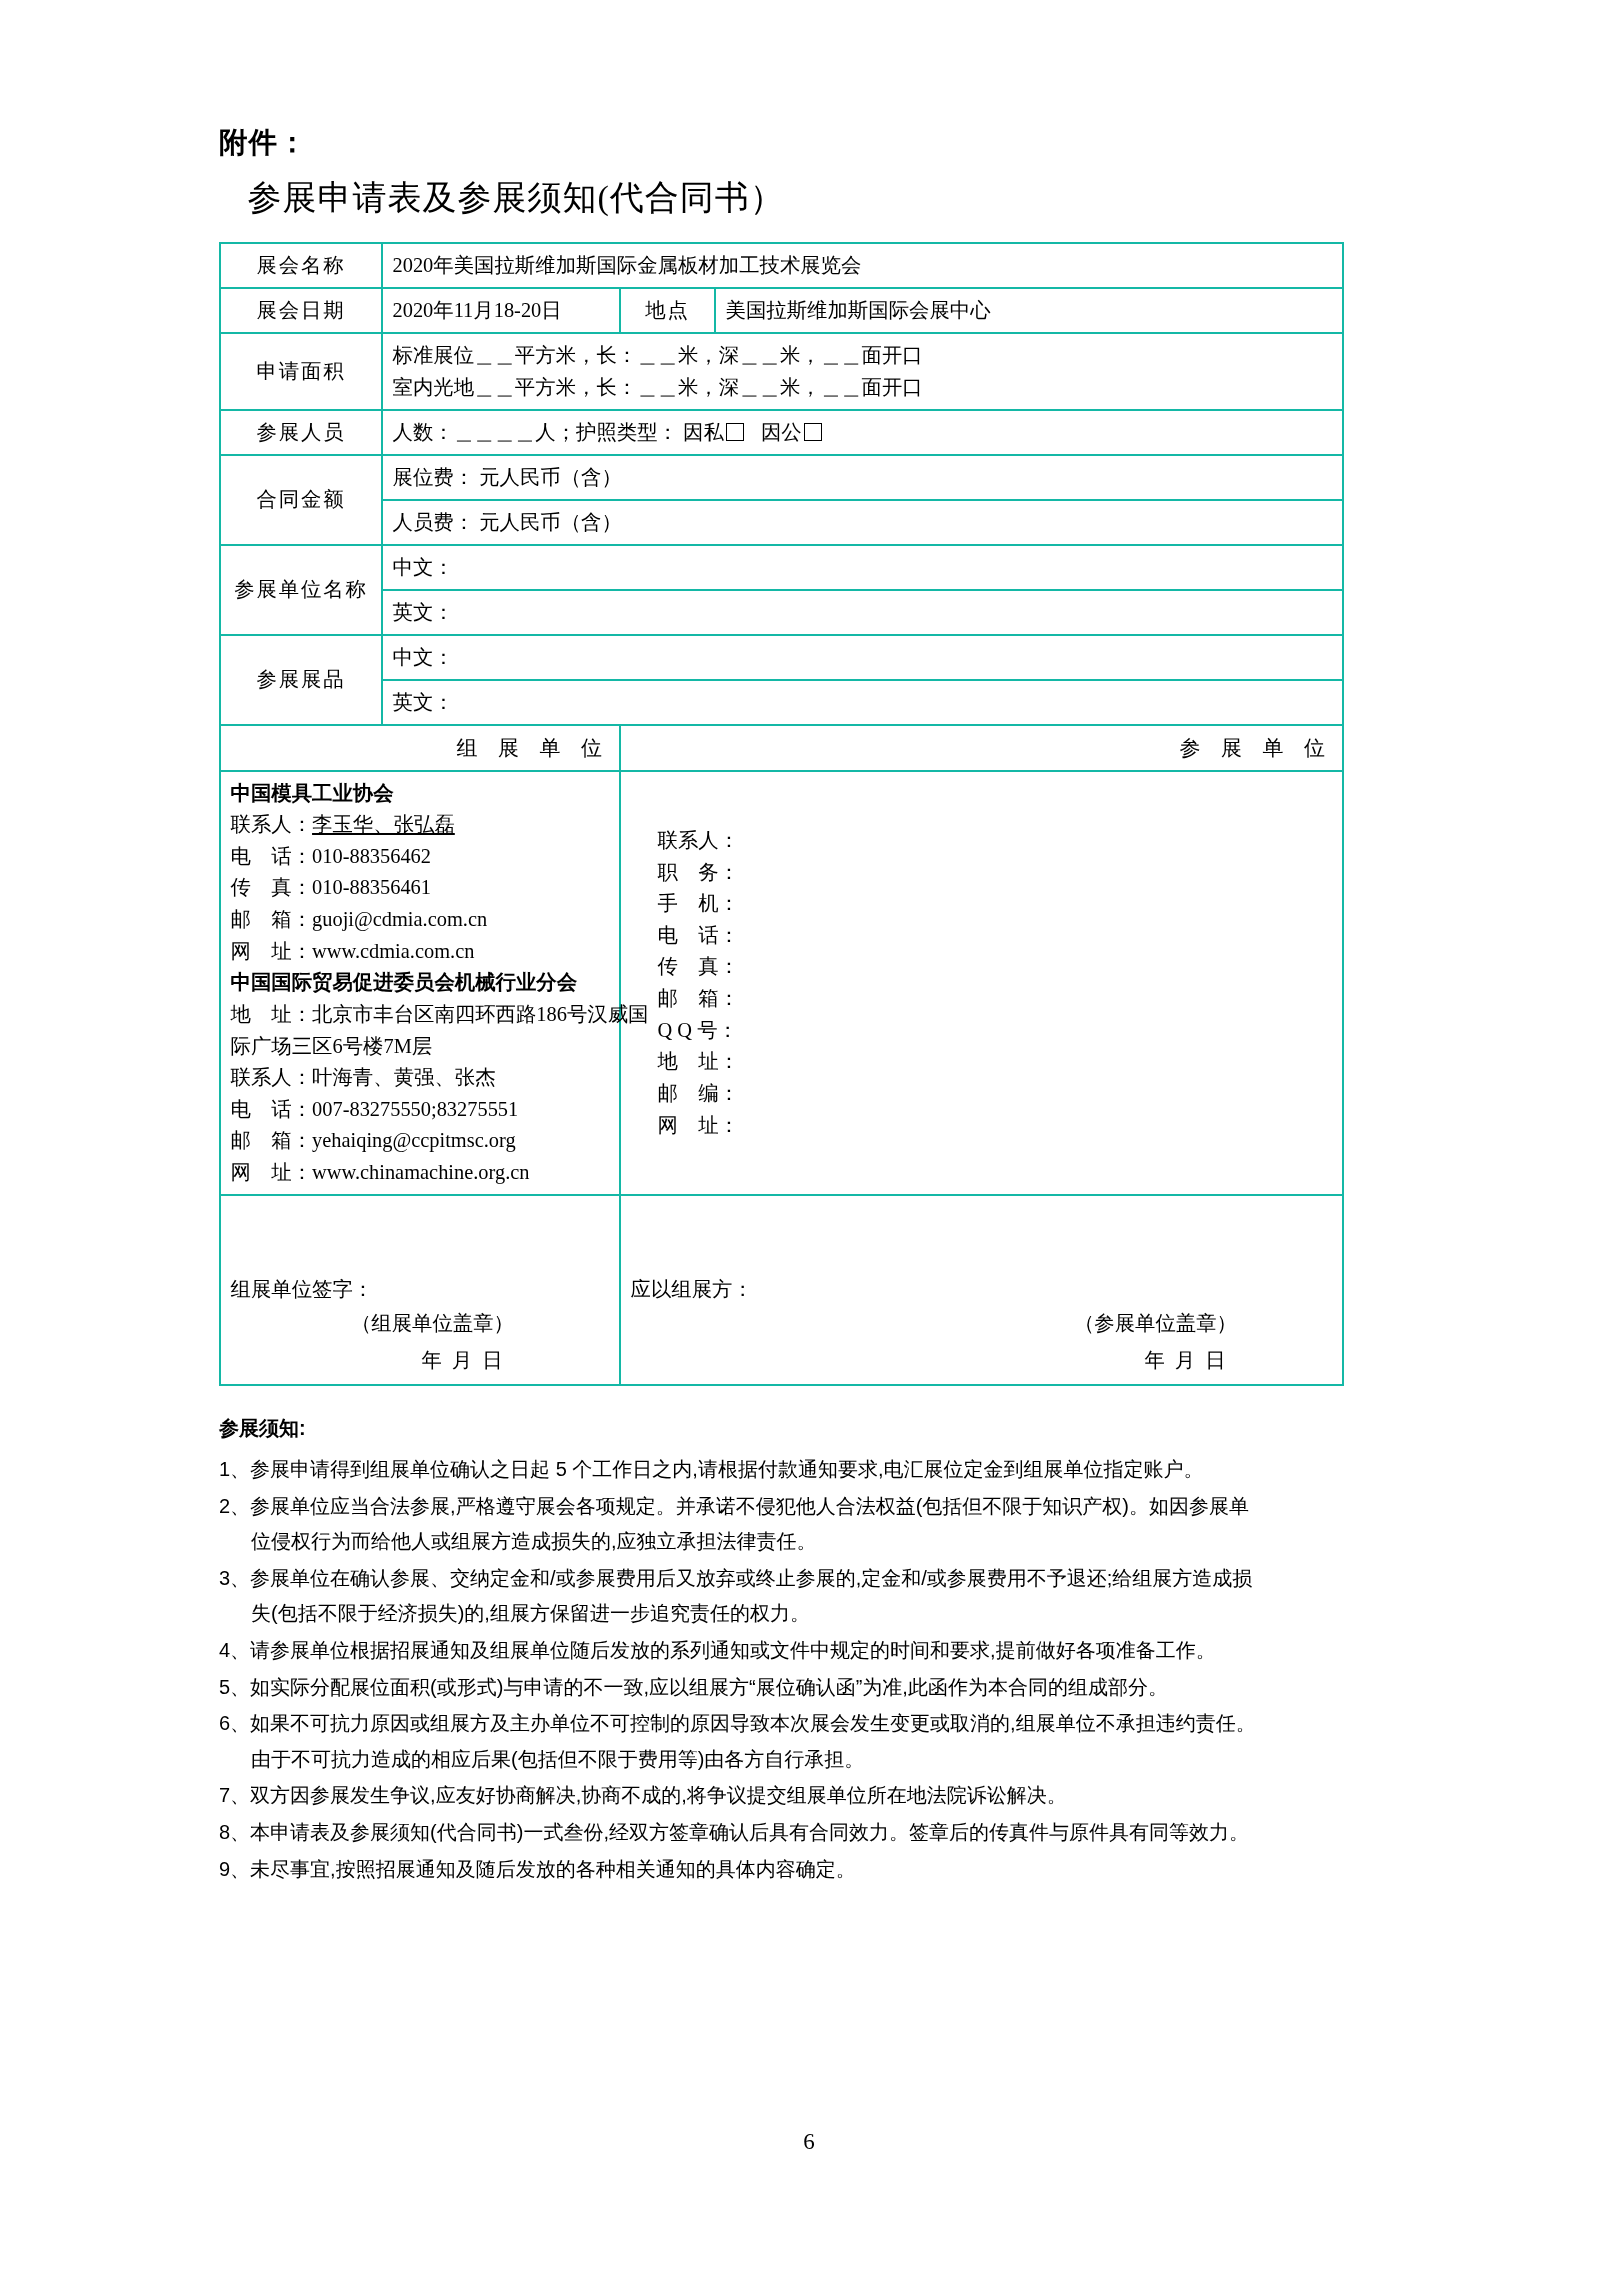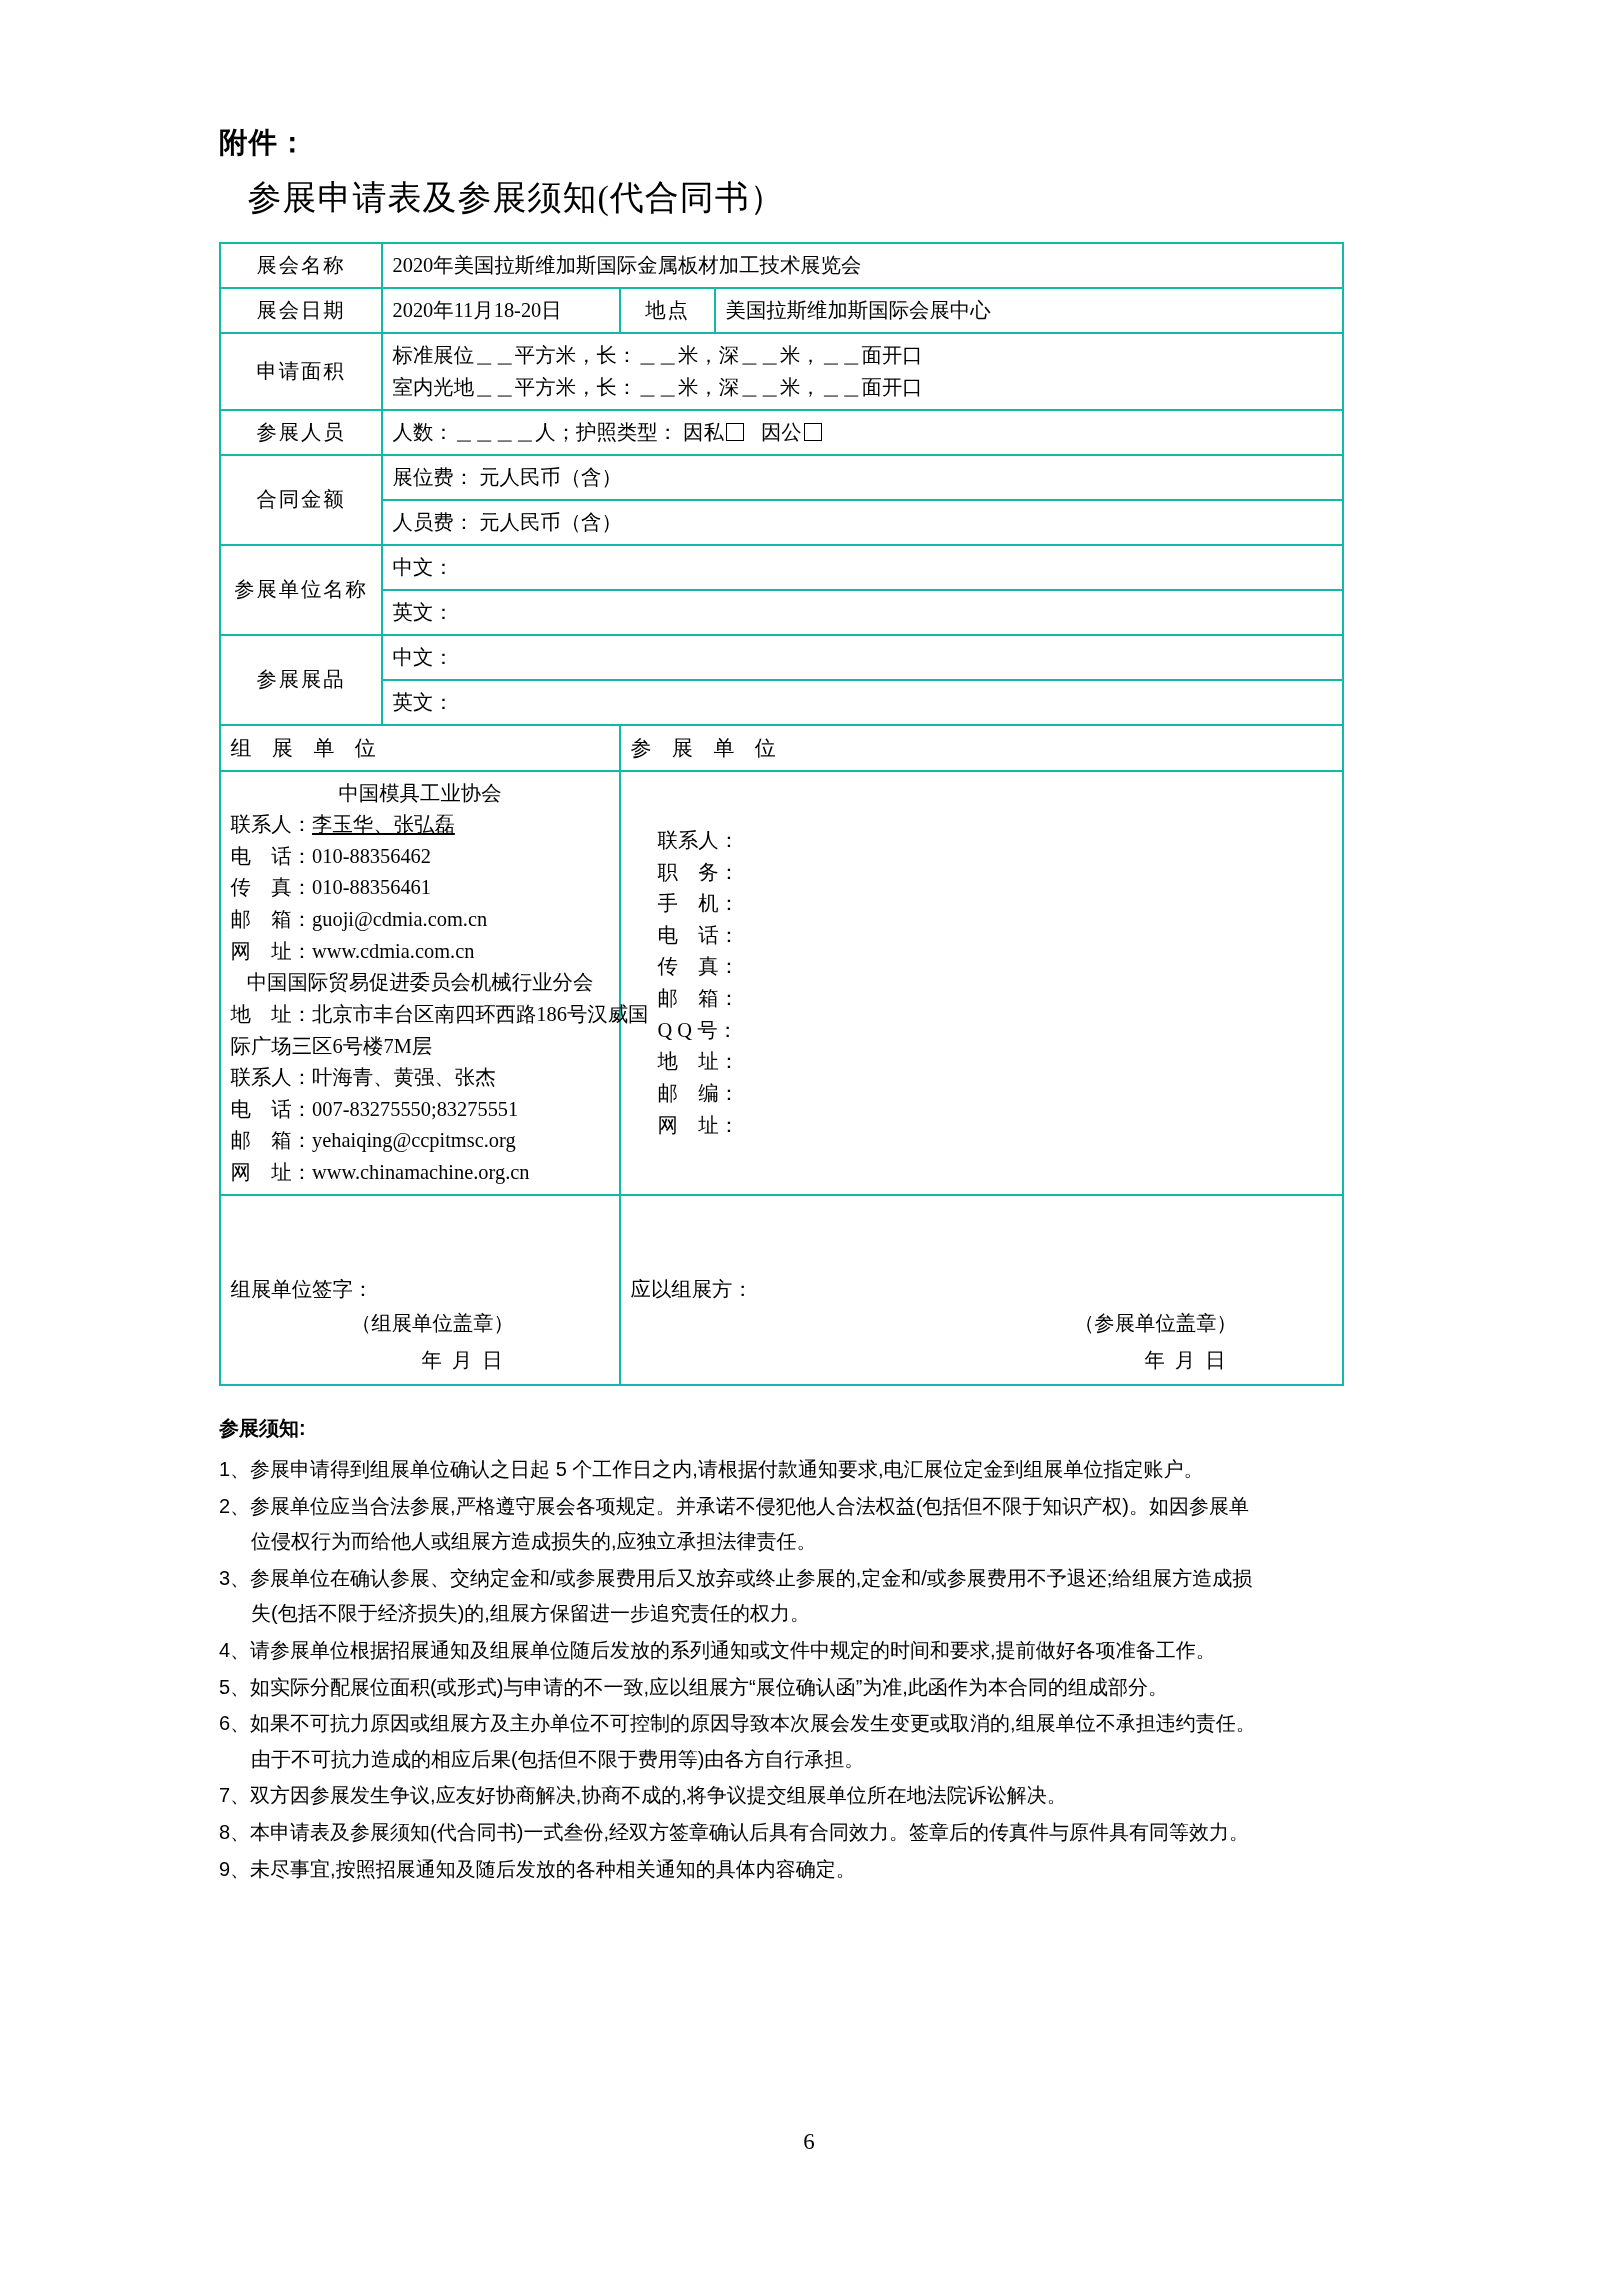--- a/index.html
+++ b/index.html
@@ -51,31 +51,31 @@
   .lbl {
     text-align: center;
     letter-spacing: 1.9px;
     white-space: nowrap;
   }
   .cell-pad { padding-left: 13.3px; }
   .row-h { height: 42px; }
   .row-h2 { height: 44px; }
   .two-line { line-height: 1.7; }
   .hdr-center {
-    text-align: left;
+    text-align: right;
     letter-spacing: 7.6px;
     font-size: 21px;
   }
   .org-block {
     vertical-align: top;
     padding: 9.5px 13.3px 13.3px 17px;
     line-height: 1.72;
     font-size: 20.4px;
   }
-  .org-block .bold { font-weight: normal; text-align: center; }
+  .org-block .bold { font-weight: bold; }
   .kv { white-space: nowrap; }
   .underline-name { text-decoration: underline; }
   .sign-cell {
     vertical-align: top;
     height: 176px;
     padding: 11.4px 13.3px 9.5px 17px;
     font-size: 20.4px;
     position: relative;
   }
   .stamp-line {

